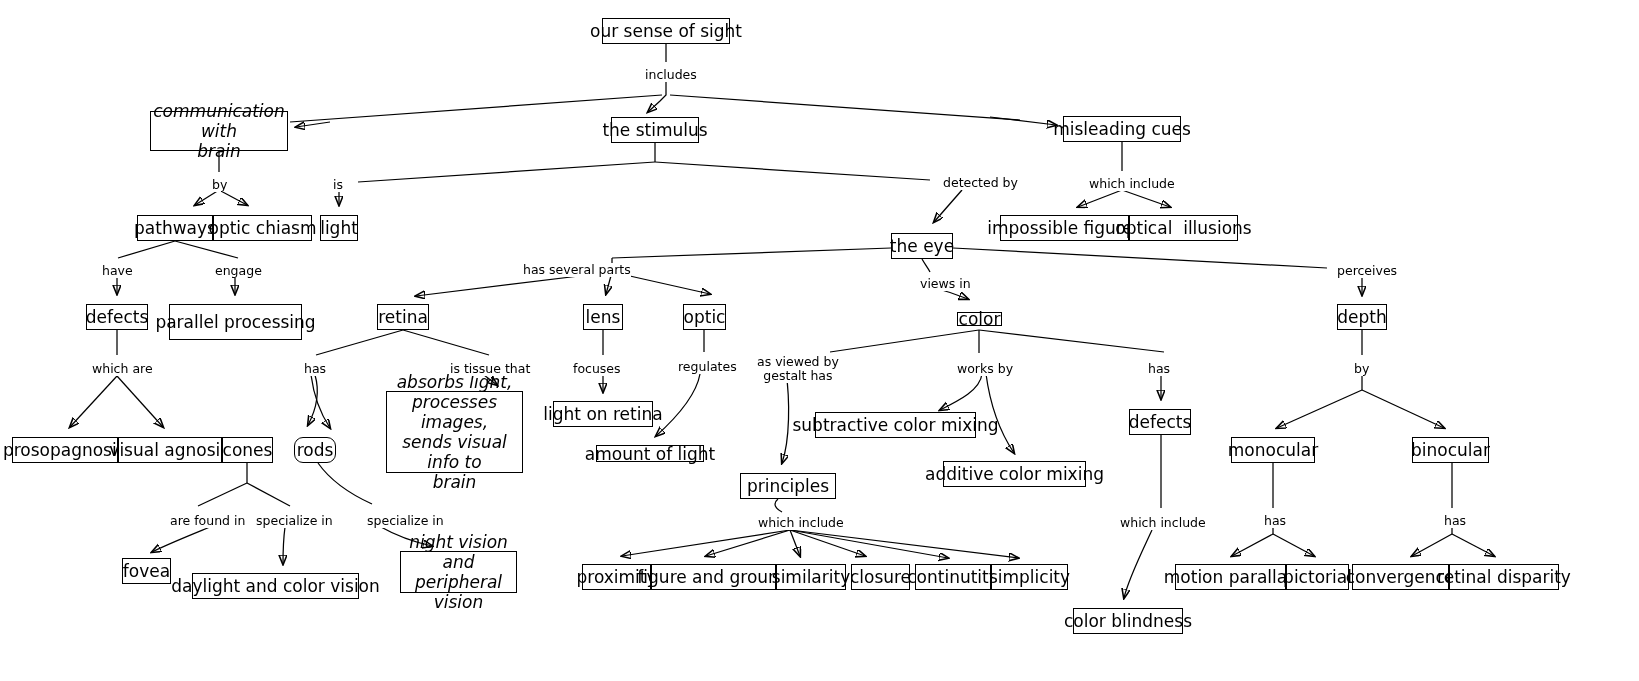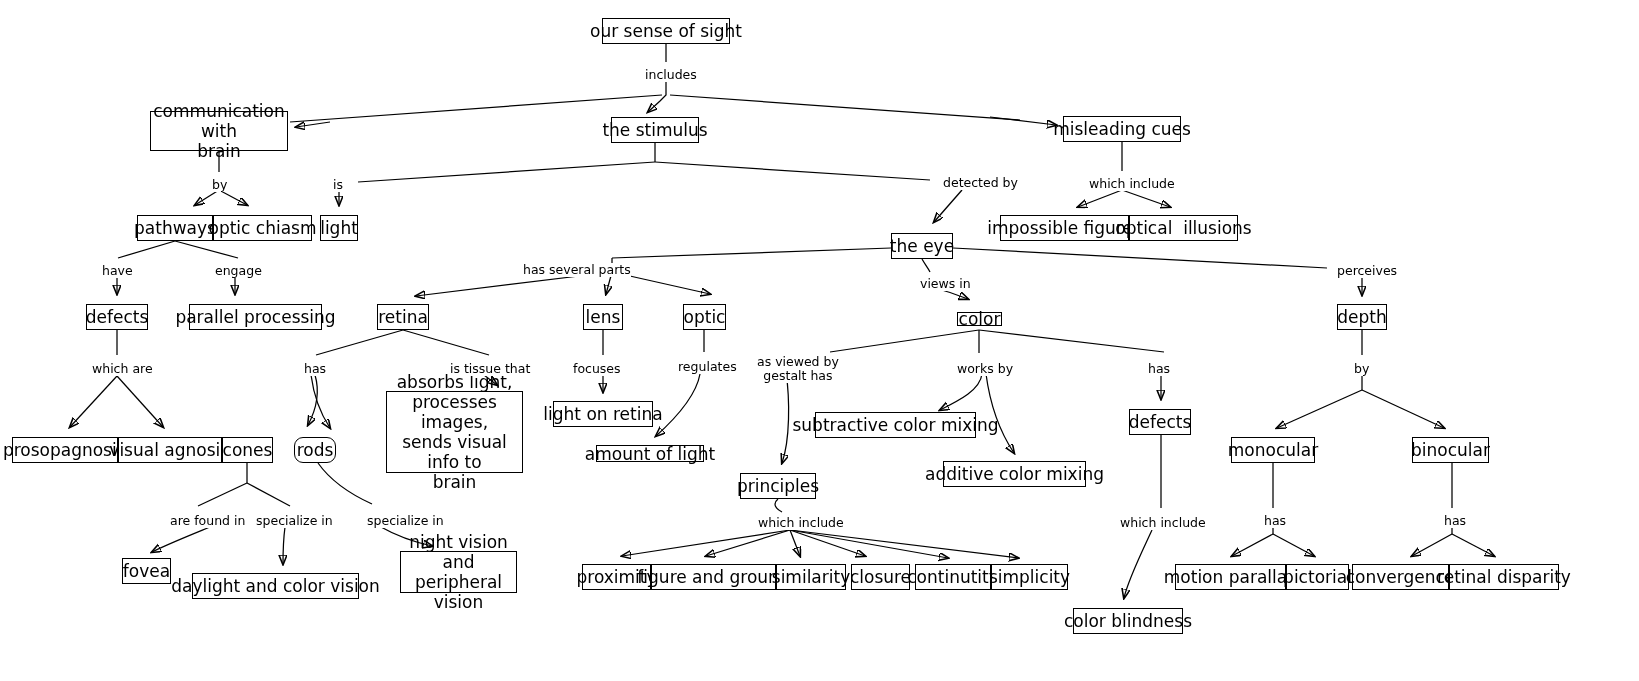--- a/index.html
+++ b/index.html
@@ -6,21 +6,21 @@
   html,body{margin:0;padding:0;background:#fff;}
   body{width:1639px;height:681px;position:relative;overflow:hidden;
        font-family:"DejaVu Sans","Liberation Sans",sans-serif;color:#000;}
   #canvas{position:absolute;left:0;top:0;width:1639px;height:681px;}
   svg#links{position:absolute;left:0;top:0;width:1639px;height:681px;overflow:visible;}
   svg#links line, svg#links path, svg#links polyline{stroke:#000;stroke-width:1.25;fill:none;}
   .node{position:absolute;border:1px solid #000;background:#fff;
         font-size:17px;line-height:20px;text-align:center;
         display:flex;align-items:center;justify-content:center;
         box-sizing:border-box;padding:5px 5px;white-space:pre;}
-  .node.multi{white-space:pre-line;padding:4px 0;}
+  .node.multi{white-space:pre-line;padding:4px 0;font-style:italic;}
   .lbl{position:absolute;font-size:12.5px;line-height:14px;background:#fff;
        text-align:center;white-space:pre-line;color:#000;}
 </style>
 </head>
 <body>
 
 <div id="canvas">
 
   <svg id="links" viewBox="0 0 1639 681" preserveAspectRatio="none">
     <defs>
@@ -135,42 +135,42 @@
 brain</div>
       <div class="node" style="left: 611px; top: 117px; width: 88px; height: 26px;">the stimulus</div>
       <div class="node" style="left: 1063px; top: 116px; width: 118px; height: 26px;">misleading cues</div>
       <div class="node" style="left: 137px; top: 215px; width: 76px; height: 26px; text-align: right;">pathways</div>
       <div class="node" style="left: 213px; top: 215px; width: 99px; height: 26px;">optic chiasm</div>
       <div class="node" style="left: 320px; top: 215px; width: 38px; height: 26px;">light</div>
       <div class="node" style="left: 1000px; top: 215px; width: 129px; height: 26px;">impossible figures</div>
       <div class="node" style="left: 1129px; top: 215px; width: 109px; height: 26px;">optical  illusions</div>
       <div class="node" style="left: 891px; top: 233px; width: 62px; height: 26px;">the eye</div>
       <div class="node" style="left: 86px; top: 304px; width: 62px; height: 26px;">defects</div>
-      <div class="node" style="left: 169px; top: 304px; width: 133px; height: 26px; margin-left: 20px;">parallel processing</div>
+      <div class="node" style="left: 169px; top: 304px; width: 133px; height: 36px;">parallel processing</div>
       <div class="node" style="left: 377px; top: 304px; width: 52px; height: 26px;">retina</div>
       <div class="node" style="left: 583px; top: 304px; width: 40px; height: 26px;">lens</div>
       <div class="node" style="left: 683px; top: 304px; width: 43px; height: 26px;">optic</div>
       <div class="node" style="left: 957px; top: 312px; width: 45px; height: 14px;">color</div>
       <div class="node" style="left: 1337px; top: 304px; width: 50px; height: 26px;">depth</div>
       <div class="node multi" style="left: 386px; top: 391px; width: 137px; height: 82px;">absorbs light,
 processes images,
 sends visual info to
 brain</div>
       <div class="node" style="left: 553px; top: 401px; width: 100px; height: 26px;">light on retina</div>
       <div class="node" style="left: 815px; top: 412px; width: 161px; height: 26px;">subtractive color mixing</div>
       <div class="node" style="left: 1129px; top: 409px; width: 62px; height: 26px;">defects</div>
       <div class="node" style="left: 12px; top: 437px; width: 106px; height: 26px;">prosopagnosia</div>
       <div class="node" style="left: 118px; top: 437px; width: 104px; height: 26px;">visual agnosia</div>
       <div class="node" style="left: 222px; top: 437px; width: 51px; height: 26px;">cones</div>
       <div class="node" style="left: 294px; top: 437px; width: 42px; height: 26px; border-radius: 9px;">rods</div>
       <div class="node" style="left: 1231px; top: 437px; width: 84px; height: 26px;">monocular</div>
       <div class="node" style="left: 1412px; top: 437px; width: 77px; height: 26px;">binocular</div>
       <div class="node" style="left: 596px; top: 445px; width: 108px; height: 17px;">amount of light</div>
       <div class="node" style="left: 943px; top: 461px; width: 143px; height: 26px;">additive color mixing</div>
-      <div class="node" style="left: 740px; top: 473px; width: 76px; height: 26px;">principles</div>
+      <div class="node" style="left: 740px; top: 473px; width: 96px; height: 26px;">principles</div>
       <div class="node" style="left: 122px; top: 558px; width: 49px; height: 26px;">fovea</div>
       <div class="node multi" style="left: 400px; top: 551px; width: 117px; height: 42px;">night vision and
 peripheral vision</div>
       <div class="node" style="left: 192px; top: 573px; width: 167px; height: 26px;">daylight and color vision</div>
       <div class="node" style="left: 582px; top: 564px; width: 69px; height: 26px;">proximity</div>
       <div class="node" style="left: 651px; top: 564px; width: 125px; height: 26px;">figure and ground</div>
       <div class="node" style="left: 776px; top: 564px; width: 70px; height: 26px;">similarity</div>
       <div class="node" style="left: 851px; top: 564px; width: 59px; height: 26px;">closure</div>
       <div class="node" style="left: 915px; top: 564px; width: 76px; height: 26px;">continutity</div>
       <div class="node" style="left: 991px; top: 564px; width: 77px; height: 26px;">simplicity</div>

